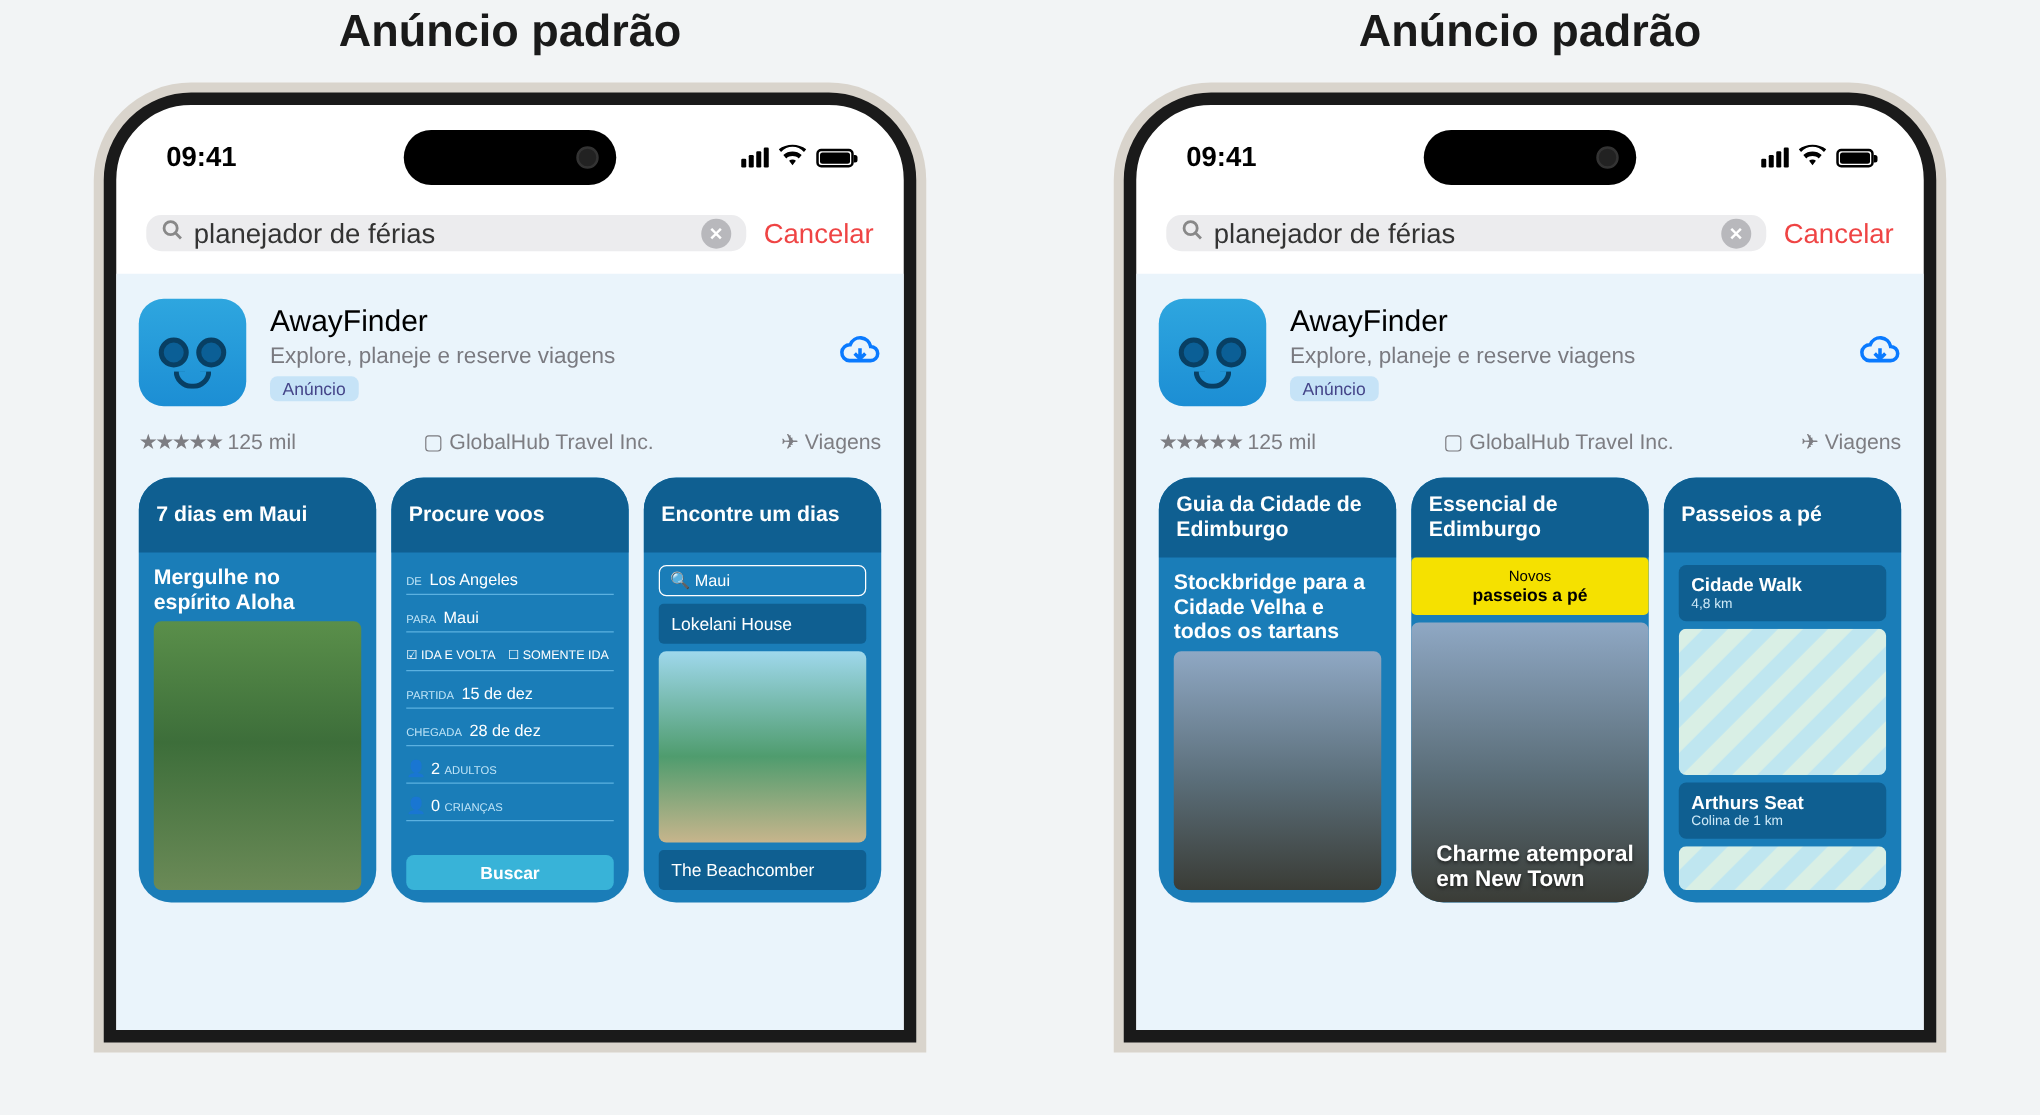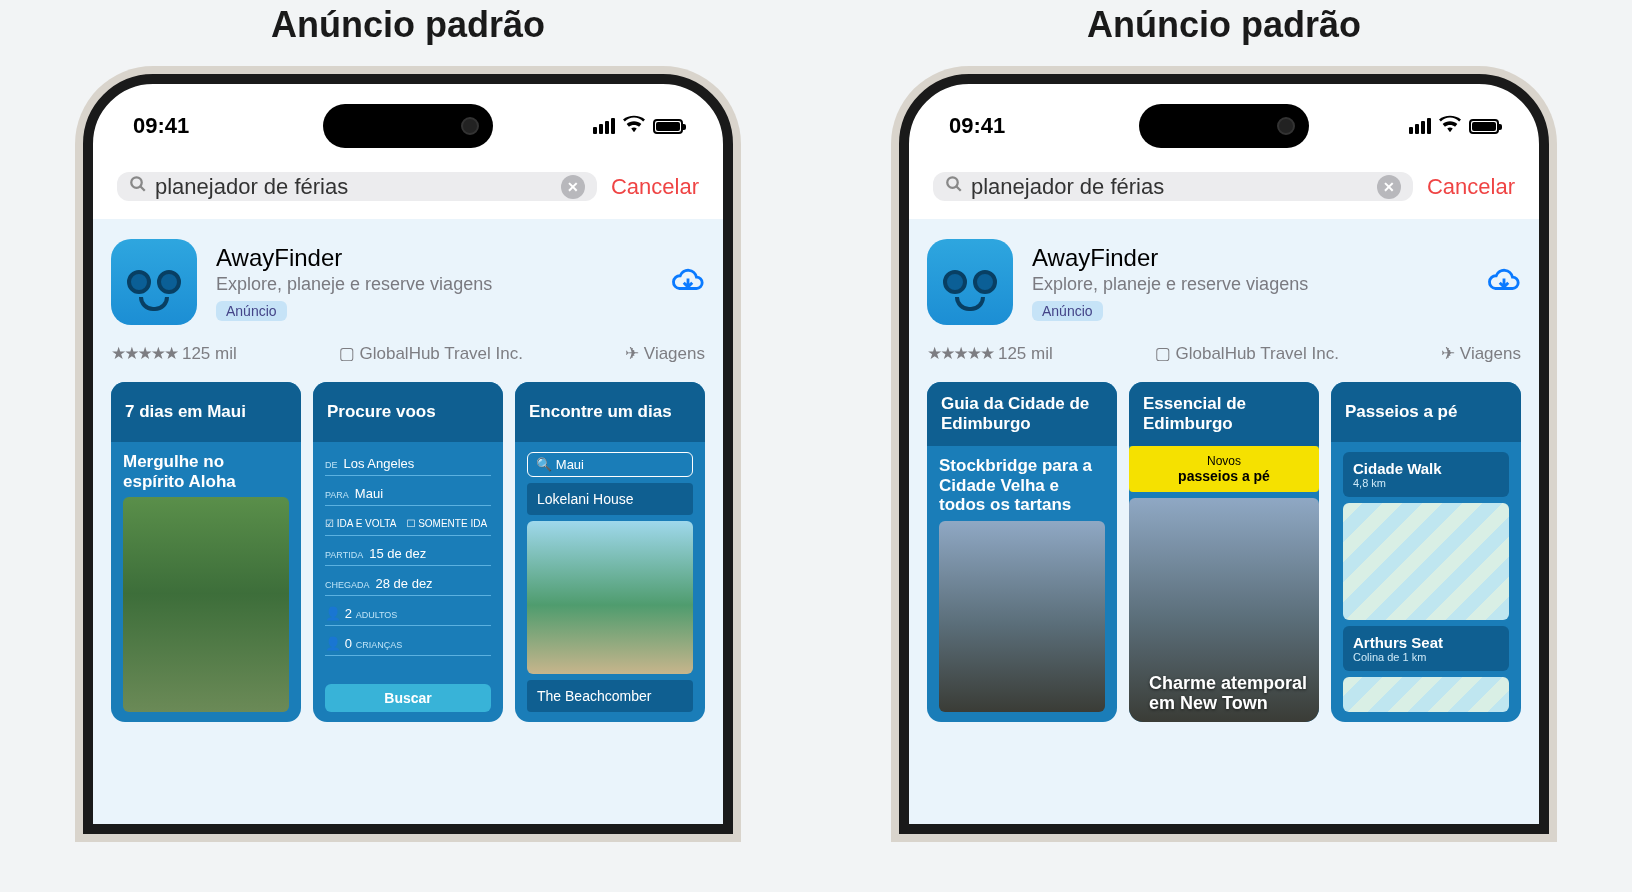--- a/index.html
+++ b/index.html
@@ -69,21 +69,21 @@
   .smile{position:absolute;bottom:14px;width:30px;height:14px;border:4px solid #083f63;border-top:none;border-radius:0 0 30px 30px}
   .app-info{flex:1}
   .app-name{font-size:24px;font-weight:500}
   .app-sub{color:#7a7a80;font-size:18px;margin-top:2px}
   .ad-badge{display:inline-block;background:#c6e3f7;color:#448;font-size:14px;padding:2px 10px;border-radius:6px;margin-top:6px}
   .cloud-icon{color:#0a7aff}
   .meta-row{display:flex;justify-content:space-between;color:#7d7d82;font-size:17px;margin-top:18px;align-items:flex-end}
   .stars{letter-spacing:-2px}
   .cards{display:flex;gap:12px;margin-top:18px}
   .card{
-    flex:1;min-width:0;background:#1a7db8;border-radius:14px;overflow:hidden;
+    flex:1;min-width:0;background:#1a7db8;border-radius:26px;overflow:hidden;
     color:#fff;display:flex;flex-direction:column;height:340px;justify-content:flex-end;
   }
   .card-hd{background:#0f5f91;padding:12px 14px;font-weight:700;font-size:17px;min-height:60px;display:flex;align-items:center}
   .card-body{padding:10px 12px;font-size:14px;flex:1;display:flex;flex-direction:column;gap:6px}
   .imgfill{flex:1;border-radius:6px}
   .grad-green{background:linear-gradient(180deg,#5a8f4a 0%,#3d6e3a 45%,#6b8a57 100%)}
   .grad-castle{background:linear-gradient(180deg,#8fa8c4 0%,#5a6d78 55%,#3a3c36 100%)}
   .grad-tropic{background:linear-gradient(180deg,#9fd8ec 0%,#4f9c6e 55%,#c7b58c 100%)}
   .mapfill{flex:1;background:linear-gradient(135deg,#d9efe5 25%,#bfe6f0 25%,#bfe6f0 50%,#d9efe5 50%,#d9efe5 75%,#bfe6f0 75%);background-size:40px 40px;border-radius:6px}
   .subhead{font-weight:700;font-size:17px;line-height:1.15}

